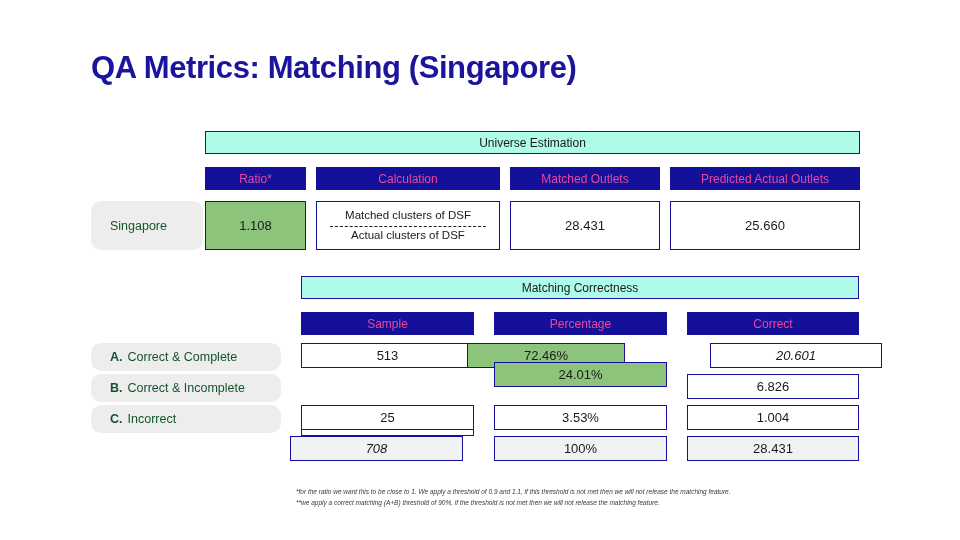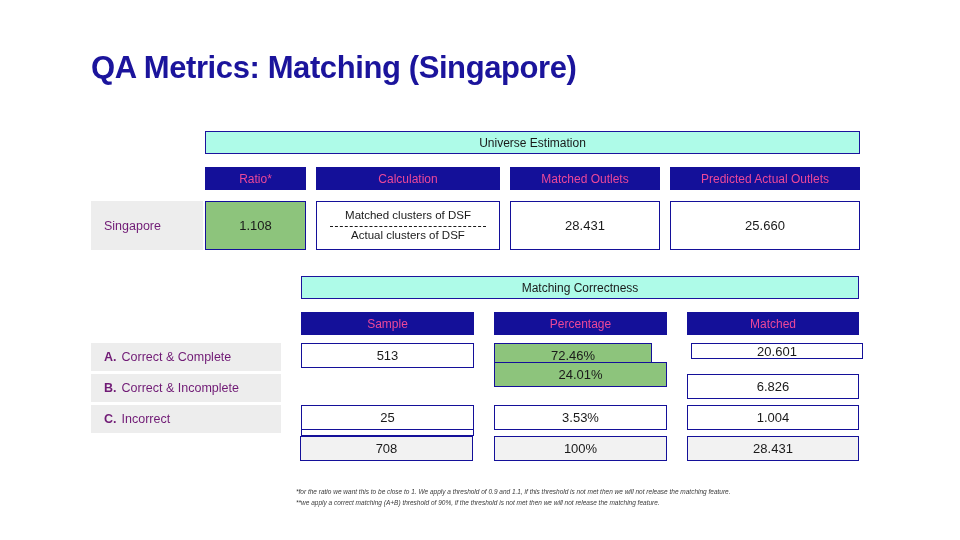--- a/index.html
+++ b/index.html
@@ -68,22 +68,23 @@
   .cell.green  { background: #8dc47c; }
   .cell.grayed { background: #f2f2f2; }
 
   .rowlabel {
     position: absolute;
     box-sizing: border-box;
     background: #ededed;
     display: flex;
     align-items: center;
     font-size: 12.5px;
-    color: #701a75;
-    padding-left: 13px;
+    color: #14532d;
+    padding-left: 19px;
+    border-radius: 10px;
   }
   .rowlabel .bullet {
     font-weight: bold;
     margin-right: 5px;
   }
 
   
   .fraction {
     flex-direction: column;
     justify-content: center;
@@ -134,46 +135,46 @@
 </div>
 
 <div class="cell" style="left:510px; top:201px; width:150px; height:49px;">28.431</div>
 
 <div class="cell" style="left:670px; top:201px; width:190px; height:49px;">25.660</div>
 
 <div class="banner" style="left:301px; top:276px; width:558px;">Matching Correctness</div>
 
 <div class="colhead" style="left:301px; top:312px; width:173px;">Sample</div>
 <div class="colhead" style="left:494px; top:312px; width:173px;">Percentage</div>
-<div class="colhead" style="left:687px; top:312px; width:172px;">Matched</div>
+<div class="colhead" style="left:687px; top:312px; width:172px;">Correct</div>
 
 <div class="rowlabel" style="left:91px; top:343px; width:190px; height:28px;">
   <span class="bullet">A.</span>
   <span>Correct &amp; Complete</span>
 </div>
 <div class="cell" style="left:301px; top:343px; width:173px; height:25px;">513</div>
-<div class="cell green" style="left:494px; top:343px; width:158px; height:25px;">72.46%</div>
-<div class="cell" style="left:691px; top:343px; width:172px; height:16px;">20.601</div>
+<div class="cell green" style="left:467px; top:343px; width:158px; height:25px;">72.46%</div>
+<div class="cell" style="left:710px; top:343px; width:172px; height:25px;font-style:italic;">20.601</div>
 
 <div class="rowlabel" style="left:91px; top:374px; width:190px; height:28px;">
   <span class="bullet">B.</span>
   <span>Correct &amp; Incomplete</span>
 </div>
 <div class="cell" style="left:301px; top:374px; width:173px; height:25px;margin-top:37px;">170</div>
 <div class="cell green" style="left:494px; top:362px; width:173px; height:25px;">24.01%</div>
 <div class="cell" style="left:687px; top:374px; width:172px; height:25px;">6.826</div>
 
 <div class="rowlabel" style="left:91px; top:405px; width:190px; height:28px;">
   <span class="bullet">C.</span>
   <span>Incorrect</span>
 </div>
 <div class="cell" style="left:301px; top:405px; width:173px; height:25px;">25</div>
 <div class="cell" style="left:494px; top:405px; width:173px; height:25px;">3.53%</div>
 <div class="cell" style="left:687px; top:405px; width:172px; height:25px;">1.004</div>
 
-<div class="cell grayed" style="left:300px; top:436px; width:173px; height:25px;">708</div>
+<div class="cell grayed" style="left:290px; top:436px; width:173px; height:25px;font-style:italic;">708</div>
 <div class="cell grayed" style="left:494px; top:436px; width:173px; height:25px;">100%</div>
 <div class="cell grayed" style="left:687px; top:436px; width:172px; height:25px;">28.431</div>
 
 <div class="footnotes">
   <div>*for the ratio we want this to be close to 1. We apply a threshold of 0.9 and 1.1, if this threshold is not met then we will not release the matching feature.</div>
   <div>**we apply a correct matching (A+B) threshold of 90%, if the threshold is not met then we will not release the matching feature.</div>
 </div>
 
 </body></html>

